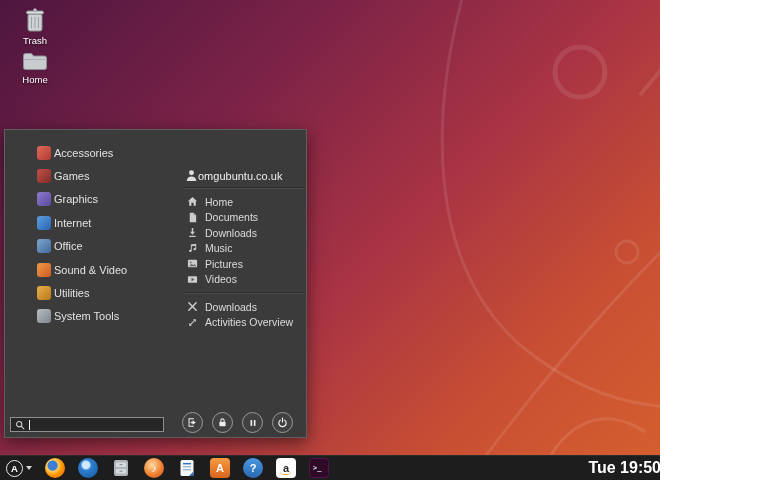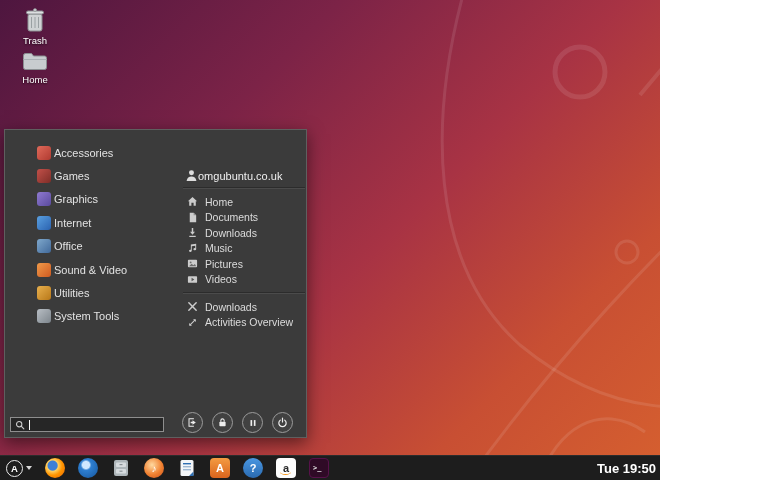--- a/index.html
+++ b/index.html
@@ -68,21 +68,21 @@
   .app-rhythmbox { border-radius: 50%; background: radial-gradient(circle at 40% 35%, #ffd9a0, #f08030 55%, #c8501e); color: #fff; font-size: 10px; }
   .app-writer { background: transparent; }
   .app-software { background: linear-gradient(#f49b42, #d9641d); color: #fff; font-size: 11px; }
   .app-help { border-radius: 50%; background: linear-gradient(#4a97e2, #2a6ab0); color: #fff; font-size: 11px; }
   .app-amazon { background: #fdfdfd; color: #2a2a2a; font-size: 11px; }
   .amazon-smile { position: absolute; left: 4px; bottom: 3px; width: 11px; height: 6px;
     border-bottom: 1.6px solid #f7981d; border-radius: 50%; }
   .app-terminal { background: #2f0a26; border: 1px solid #57114a; color: #e8e8e8;
     font-size: 7px; font-family: "DejaVu Sans Mono", monospace; justify-content: flex-start; padding-left: 3px; }
   .tb-right { margin-left: auto; display: flex; align-items: center; gap: 9px; padding-right: 8px; }
-  .clock { color: #fff; font-size: 13px; font-weight: bold; margin-right: 5px; cursor: pointer; }
+  .clock { color: #fff; font-size: 16px; font-weight: bold; cursor: pointer; }
   .ind { display: flex; align-items: center; justify-content: center; cursor: pointer; }
 </style>
 </head>
 <body>
 
 <div class="stage">
 
   <svg class="wallpaper-art" width="768" height="480" viewBox="0 0 768 480">
     <g fill="none" stroke="rgba(255,255,255,0.10)">
       <circle cx="580" cy="72" r="25" stroke-width="5"></circle>

